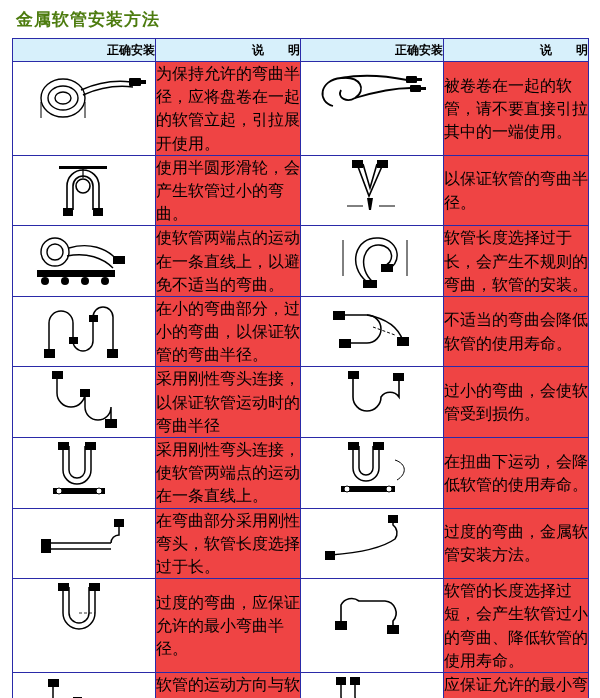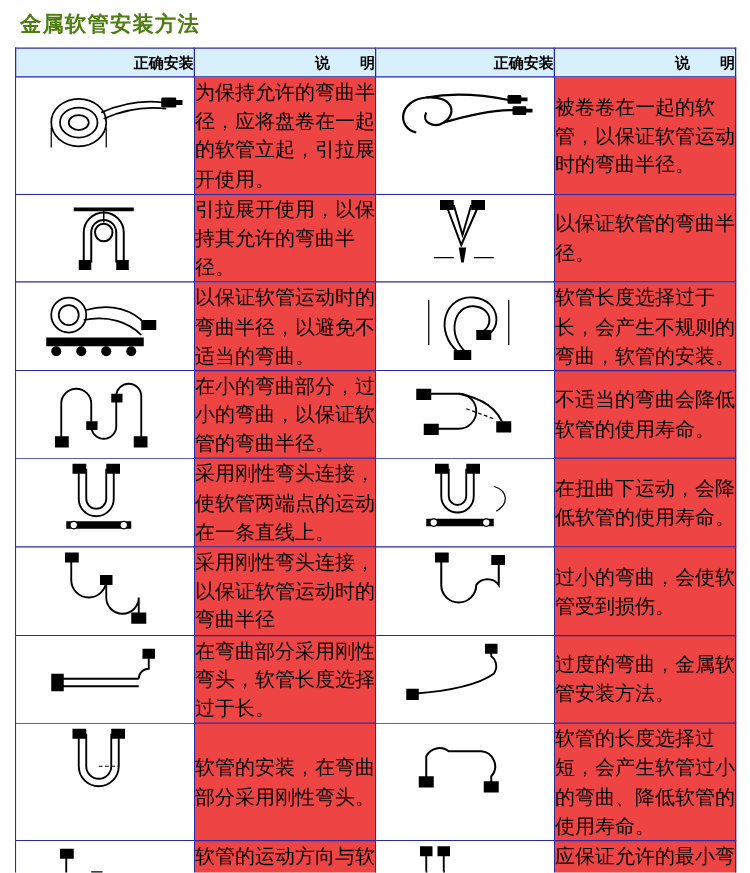--- a/index.html
+++ b/index.html
@@ -125,42 +125,42 @@
               </g>
               <g fill="#000">
                 <rect x="99" y="14" width="11" height="7" rx="1"></rect>
                 <rect x="109" y="16" width="6" height="3"></rect>
                 <rect x="103" y="23" width="11" height="7" rx="1"></rect>
                 <rect x="113" y="25" width="6" height="3"></rect>
               </g>
             </svg>
           </div>
         </td>
-        <td class="txt-cell">被卷卷在一起的软管，以保证软管运动时的弯曲半径。</td>
+        <td class="txt-cell">被卷卷在一起的软管，请不要直接引拉其中的一端使用。</td>
       </tr>
 
       <tr>
         <td class="img-cell">
           <div class="fig">
             <svg width="130" height="62" viewBox="0 0 130 62">
               <g fill="none" stroke="#000" stroke-width="1.6">
                 <path d="M48 54 L48 30 A 16 16 0 0 1 80 30 L80 54"></path>
                 <path d="M54 54 L54 30 A 10 10 0 0 1 74 30 L74 54"></path>
                 <circle cx="64" cy="30" r="7"></circle>
               </g>
               <g fill="#000">
                 <rect x="44" y="52" width="10" height="8"></rect>
                 <rect x="74" y="52" width="10" height="8"></rect>
                 <rect x="40" y="10" width="48" height="3"></rect>
               </g>
               <path d="M64 13 L64 22" stroke="#000" stroke-width="1.2"></path>
             </svg>
           </div>
         </td>
-        <td class="txt-cell">引拉展开使用，以保持其允许的弯曲半径。</td>
+        <td class="txt-cell">使用半圆形滑轮，会产生软管过小的弯曲。</td>
         <td class="img-cell">
           <div class="fig">
             <svg width="130" height="62" viewBox="0 0 130 62">
               <g fill="none" stroke="#000" stroke-width="1.6">
                 <path d="M50 8 L62 40 L76 8"></path>
                 <path d="M56 8 L63 32 L70 8"></path>
               </g>
               <g fill="#000">
                 <rect x="45" y="4" width="11" height="8"></rect>
                 <rect x="70" y="4" width="11" height="8"></rect>
@@ -187,21 +187,21 @@
                 <rect x="18" y="44" width="78" height="7"></rect>
                 <circle cx="26" cy="55" r="4"></circle>
                 <circle cx="46" cy="55" r="4"></circle>
                 <circle cx="66" cy="55" r="4"></circle>
                 <circle cx="86" cy="55" r="4"></circle>
                 <rect x="94" y="30" width="12" height="8"></rect>
               </g>
             </svg>
           </div>
         </td>
-        <td class="txt-cell">以保证软管运动时的弯曲半径，以避免不适当的弯曲。</td>
+        <td class="txt-cell">使软管两端点的运动在一条直线上，以避免不适当的弯曲。</td>
         <td class="img-cell">
           <div class="fig">
             <svg width="130" height="62" viewBox="0 0 130 62">
               <g fill="none" stroke="#000" stroke-width="1.5">
                 <path d="M60 56 C 40 40, 48 10, 72 12 C 94 14, 96 40, 78 44"></path>
                 <path d="M66 56 C 50 42, 56 18, 72 19 C 88 20, 88 38, 76 40"></path>
               </g>
               <g fill="#000">
                 <rect x="56" y="54" width="14" height="8"></rect>
                 <rect x="74" y="38" width="12" height="8"></rect>
@@ -245,20 +245,52 @@
               <g fill="#000">
                 <rect x="26" y="14" width="12" height="9"></rect>
                 <rect x="32" y="42" width="12" height="9"></rect>
                 <rect x="90" y="40" width="12" height="9"></rect>
               </g>
               <path d="M66 30 L88 38" stroke="#000" stroke-width="1" stroke-dasharray="3,2"></path>
             </svg>
           </div>
         </td>
         <td class="txt-cell">不适当的弯曲会降低软管的使用寿命。</td>
+      </tr>
+
+      <tr>
+        <td class="img-cell">
+          <div class="fig">
+            <svg width="130" height="62" viewBox="0 0 130 62">
+              <g fill="none" stroke="#000" stroke-width="1.5">
+                <path d="M38 8 L38 26 A 14 14 0 0 0 66 26 L66 40 A 13 13 0 0 0 92 40 L92 56"></path>
+              </g>
+              <g fill="#000">
+                <rect x="33" y="4" width="11" height="8"></rect>
+                <rect x="86" y="52" width="12" height="9"></rect>
+                <rect x="61" y="22" width="10" height="8"></rect>
+              </g>
+            </svg>
+          </div>
+        </td>
+        <td class="txt-cell">采用刚性弯头连接，以保证软管运动时的弯曲半径</td>
+        <td class="img-cell">
+          <div class="fig">
+            <svg width="130" height="62" viewBox="0 0 130 62">
+              <g fill="none" stroke="#000" stroke-width="1.6">
+                <path d="M46 8 L46 30 A 14 14 0 0 0 74 30 A 11 11 0 0 1 92 30 L92 12"></path>
+              </g>
+              <g fill="#000">
+                <rect x="41" y="4" width="11" height="8"></rect>
+                <rect x="86" y="6" width="11" height="8"></rect>
+              </g>
+            </svg>
+          </div>
+        </td>
+        <td class="txt-cell">过小的弯曲，会使软管受到损伤。</td>
       </tr>
 
       <tr>
         <td class="img-cell">
           <div class="fig">
             <svg width="130" height="62" viewBox="0 0 130 62">
               <g fill="none" stroke="#000" stroke-width="1.5">
                 <path d="M44 8 L44 32 A 14 14 0 0 0 72 32 L72 8"></path>
                 <path d="M50 8 L50 32 A 8 8 0 0 0 66 32 L66 8"></path>
               </g>
@@ -292,52 +324,20 @@
           </div>
         </td>
         <td class="txt-cell">在扭曲下运动，会降低软管的使用寿命。</td>
       </tr>
 
       <tr>
         <td class="img-cell">
           <div class="fig">
             <svg width="130" height="62" viewBox="0 0 130 62">
               <g fill="none" stroke="#000" stroke-width="1.5">
-                <path d="M38 8 L38 26 A 14 14 0 0 0 66 26 L66 40 A 13 13 0 0 0 92 40 L92 56"></path>
-              </g>
-              <g fill="#000">
-                <rect x="33" y="4" width="11" height="8"></rect>
-                <rect x="86" y="52" width="12" height="9"></rect>
-                <rect x="61" y="22" width="10" height="8"></rect>
-              </g>
-            </svg>
-          </div>
-        </td>
-        <td class="txt-cell">采用刚性弯头连接，以保证软管运动时的弯曲半径</td>
-        <td class="img-cell">
-          <div class="fig">
-            <svg width="130" height="62" viewBox="0 0 130 62">
-              <g fill="none" stroke="#000" stroke-width="1.6">
-                <path d="M46 8 L46 30 A 14 14 0 0 0 74 30 A 11 11 0 0 1 92 30 L92 12"></path>
-              </g>
-              <g fill="#000">
-                <rect x="41" y="4" width="11" height="8"></rect>
-                <rect x="86" y="6" width="11" height="8"></rect>
-              </g>
-            </svg>
-          </div>
-        </td>
-        <td class="txt-cell">过小的弯曲，会使软管受到损伤。</td>
-      </tr>
-
-      <tr>
-        <td class="img-cell">
-          <div class="fig">
-            <svg width="130" height="62" viewBox="0 0 130 62">
-              <g fill="none" stroke="#000" stroke-width="1.5">
                 <path d="M28 34 L92 34"></path>
                 <path d="M28 40 L92 40"></path>
                 <path d="M92 34 A 8 8 0 0 1 100 26 L100 14"></path>
               </g>
               <g fill="#000">
                 <rect x="22" y="30" width="10" height="14"></rect>
                 <rect x="95" y="10" width="10" height="8"></rect>
               </g>
             </svg>
           </div>
@@ -368,21 +368,21 @@
                 <path d="M50 8 L50 34 A 10 10 0 0 0 70 34 L70 8"></path>
               </g>
               <g fill="#000">
                 <rect x="39" y="4" width="11" height="8"></rect>
                 <rect x="70" y="4" width="11" height="8"></rect>
               </g>
               <path d="M60 34 L76 34" stroke="#000" stroke-width="0.8" stroke-dasharray="3,2"></path>
             </svg>
           </div>
         </td>
-        <td class="txt-cell">软管的安装，在弯曲部分采用刚性弯头。</td>
+        <td class="txt-cell">过度的弯曲，应保证允许的最小弯曲半径。</td>
         <td class="img-cell">
           <div class="fig">
             <svg width="130" height="62" viewBox="0 0 130 62">
               <g fill="none" stroke="#000" stroke-width="1.6">
                 <path d="M34 44 L34 26 A 12 12 0 0 1 52 22 L78 22 A 12 12 0 0 1 86 42 L86 48"></path>
               </g>
               <g fill="#000">
                 <rect x="28" y="42" width="12" height="9"></rect>
                 <rect x="80" y="46" width="12" height="9"></rect>
               </g>

